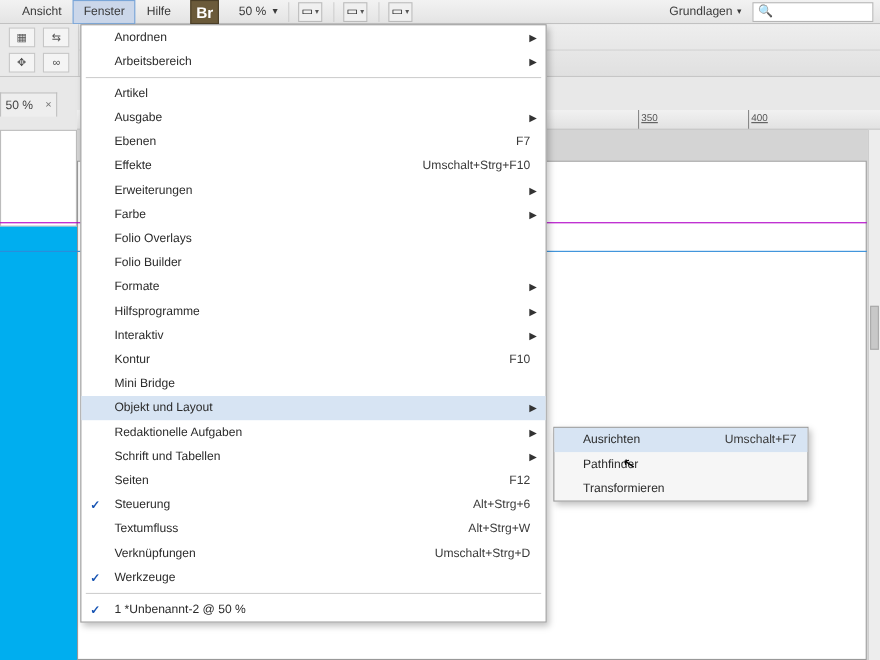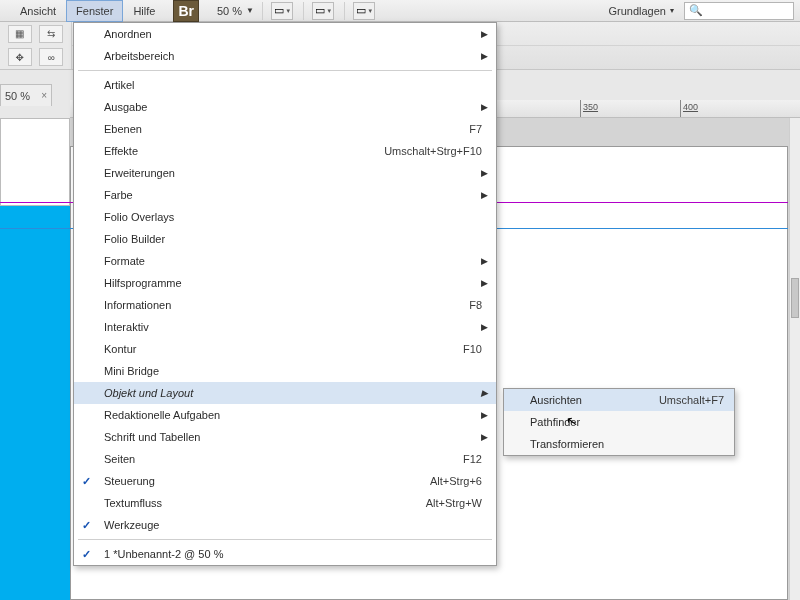--- a/index.html
+++ b/index.html
@@ -42,21 +42,21 @@
 .canvas .whiteblock { position:absolute; left:0; top:0; width:70px; height:88px; background:#fff; border:1px solid #bcbcbc;}
 .canvas .page { position:absolute; left:70px; top:28px; right:12px; bottom:0; background:#fff; border:1px solid #999;}
 .canvas .hline { position:absolute; left:0; right:12px; height:0; border-top:1px solid #b100c8;}
 .canvas .hline.blue { border-top:1px solid #2e8bd9;}
 
 .vscroll { position:absolute; right:0; top:118px; width:11px; bottom:0; background:#ededed; border-left:1px solid #cecece;}
 .vscroll .thumb { position:absolute; left:1px; right:1px; top:160px; height:40px; background:#c8c8c8; border:1px solid #a9a9a9;}
 
 .dropdown { position:absolute; left:73px; top:22px; width:424px; background:#ffffff; border:1px solid #9a9a9a; box-shadow:2px 3px 6px rgba(0,0,0,0.25); z-index:50; }
 .dropdown .row { height:22px; display:flex; align-items:center; padding:0 10px 0 30px; color:#2b2b2b; cursor:default; position:relative;}
-.dropdown .row.highlight { background:#d7e4f3;font-style:italic;}
+.dropdown .row.highlight { background:#d7e4f3;}
 .dropdown .row .label { flex:1; }
 .dropdown .row .short { color:#3a3a3a; margin-right:4px;}
 .dropdown .row .arrow { position:absolute; right:8px; font-size:9px; color:#333;}
 .dropdown .row .check { position:absolute; left:8px; color:#1754b3; font-weight:bold;}
 .dropdown .sep { height:1px; background:#cfcfcf; margin:3px 4px;}
 
 .submenu { position:absolute; left:503px; top:388px; width:232px; background:#f6f6f6; border:1px solid #9a9a9a; box-shadow:2px 3px 6px rgba(0,0,0,0.25); z-index:60;}
 .submenu .row { height:22px; display:flex; align-items:center; padding:0 10px 0 26px; color:#2b2b2b; cursor:default; position:relative;}
 .submenu .row.highlight { background:#d7e4f3;}
 .submenu .row .label { flex:1;}
@@ -188,24 +188,20 @@
     </div>
     <div class="row">
       <span class="label">Formate</span>
       <span class="arrow">▶</span>
     </div>
     <div class="row">
       <span class="label">Hilfsprogramme</span>
       <span class="arrow">▶</span>
     </div>
     <div class="row">
-      <span class="label">Informationen</span>
-      <span class="short">F8</span>
-    </div>
-    <div class="row">
       <span class="label">Interaktiv</span>
       <span class="arrow">▶</span>
     </div>
     <div class="row">
       <span class="label">Kontur</span>
       <span class="short">F10</span>
     </div>
     <div class="row">
       <span class="label">Mini Bridge</span>
     </div>
@@ -226,20 +222,24 @@
       <span class="short">F12</span>
     </div>
     <div class="row">
       <span class="check">✓</span>
       <span class="label">Steuerung</span>
       <span class="short">Alt+Strg+6</span>
     </div>
     <div class="row">
       <span class="label">Textumfluss</span>
       <span class="short">Alt+Strg+W</span>
+    </div>
+    <div class="row">
+      <span class="label">Verknüpfungen</span>
+      <span class="short">Umschalt+Strg+D</span>
     </div>
     <div class="row">
       <span class="check">✓</span>
       <span class="label">Werkzeuge</span>
     </div>
     <div class="sep"></div>
     <div class="row">
       <span class="check">✓</span>
       <span class="label">1 *Unbenannt-2 @ 50 %</span>
     </div>

